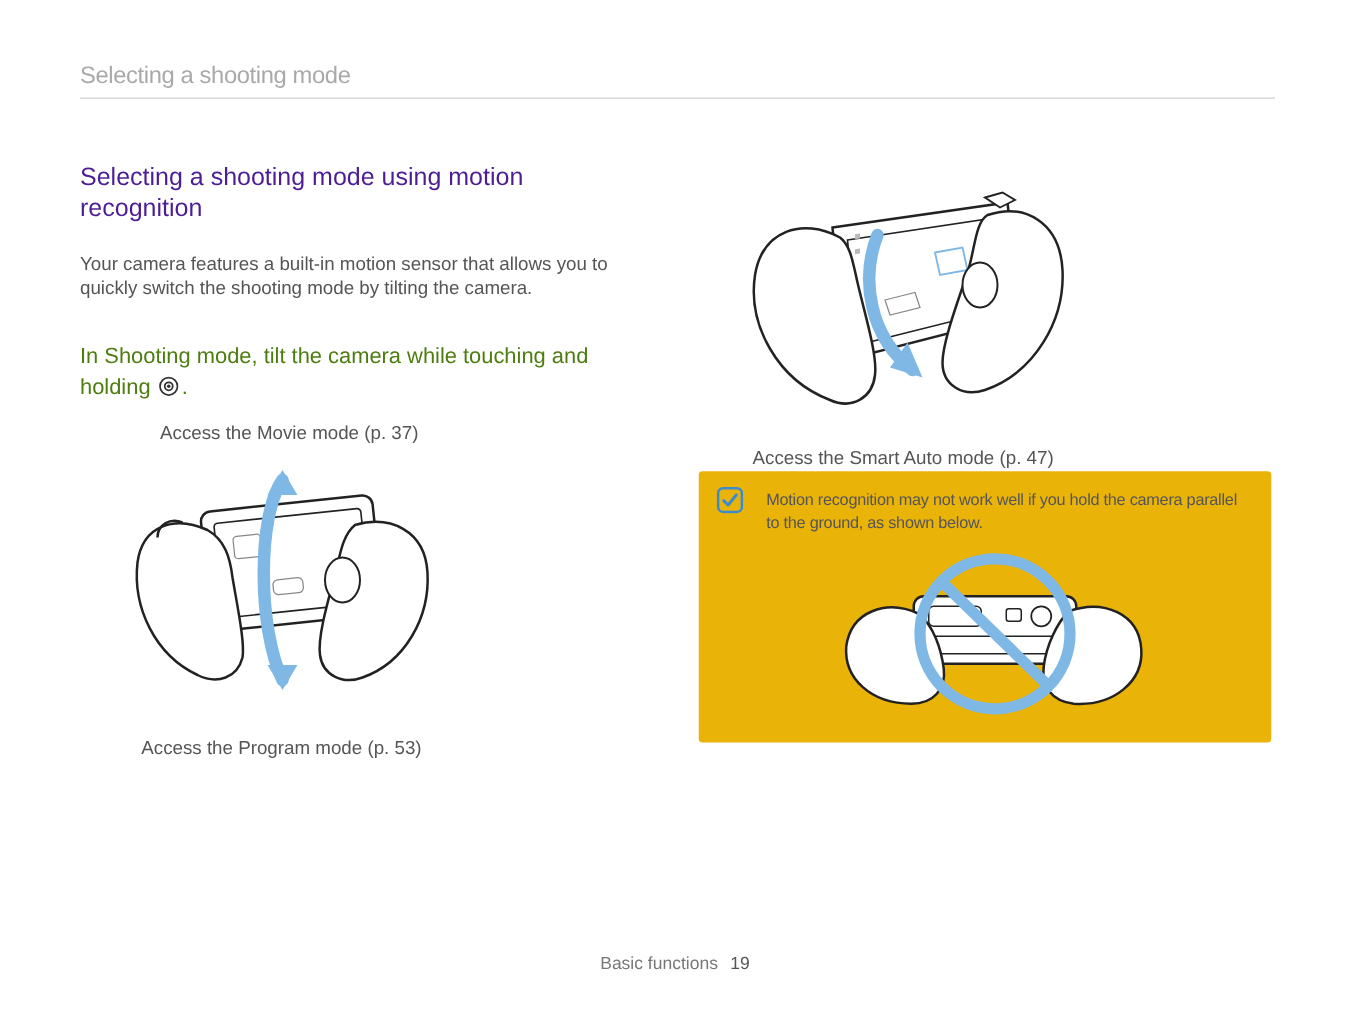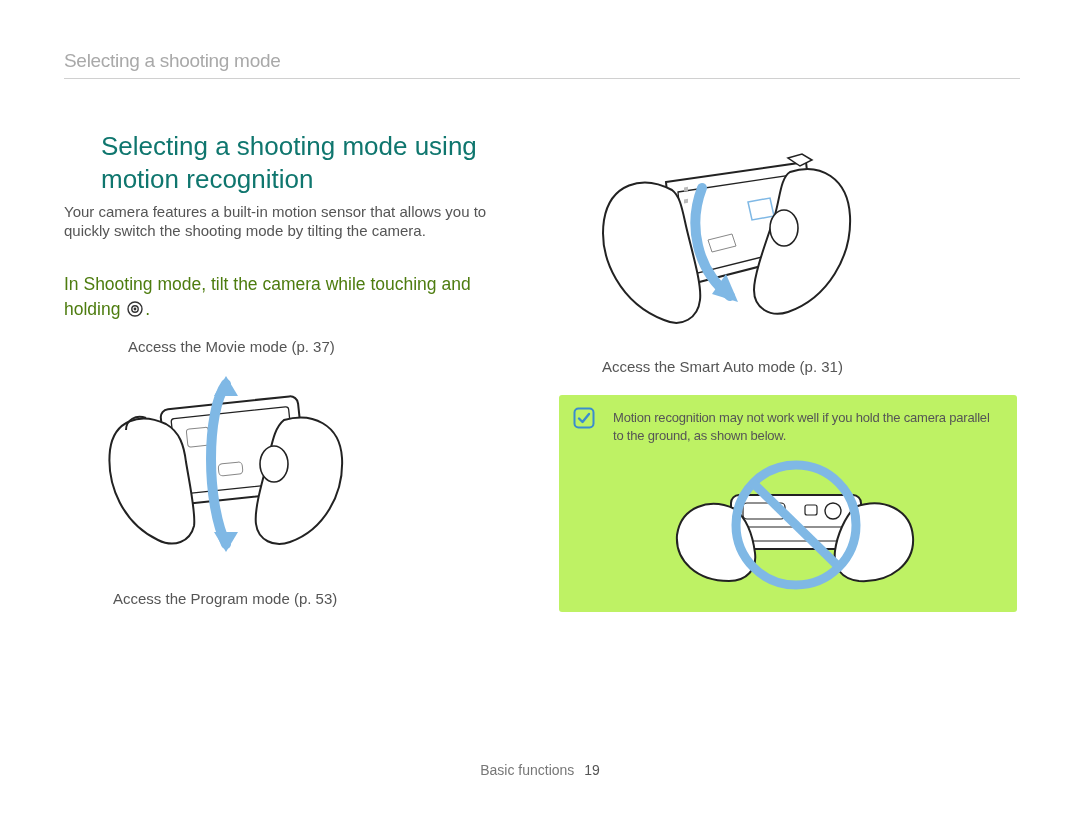--- a/index.html
+++ b/index.html
@@ -34,25 +34,24 @@
     right: 60px;
     top: 78px;
     height: 0;
     border-top: 1px solid #d0d0d0;
   }
   .heading {
     position: absolute;
     left: 64px;
     top: 130px;
     width: 440px;
-    color: #0f766e;
-    font-size: 26px;
+    color: #4c1d95;
+    font-size: 20px;
     font-weight: 300;
     line-height: 1.25;
-    margin-left: 37px;
   }
   .intro {
     position: absolute;
     left: 64px;
     top: 203px;
     width: 455px;
     font-size: 15px;
     color: #555;
     line-height: 1.25;
   }
@@ -94,24 +93,24 @@
   .fig {
     position: absolute;
   }
   .fig-left { left: 96px; top: 366px; }
   .fig-right { left: 580px; top: 130px; }
 
   
   .note {
     position: absolute;
     left: 559px;
-    top: 395px;
+    top: 377px;
     width: 458px;
     height: 217px;
-    background: #bef264;
+    background: #eab308;
     border-radius: 3px;
     box-sizing: border-box;
     padding: 14px 14px 14px 54px;
   }
   .note-icon {
     position: absolute;
     left: 14px;
     top: 12px;
   }
   .note-text {
@@ -209,21 +208,21 @@
       <path d="M92,60 C62,44 30,54 24,90 C18,130 42,174 84,190 C102,198 118,188 120,170 C122,154 112,122 106,96 C102,78 100,66 92,60 Z" fill="#fff" stroke="#222" stroke-width="2"></path>
 
       <path d="M210,42 C240,32 268,48 270,86 C272,126 248,168 208,182 C190,188 174,178 174,160 C174,144 186,112 194,88 C200,70 200,48 210,42 Z" fill="#fff" stroke="#222" stroke-width="2"></path>
       <ellipse cx="204" cy="98" rx="14" ry="18" fill="#fff" stroke="#222" stroke-width="1.6"></ellipse>
 
       <path d="M122,58 C108,94 116,140 150,166" fill="none" stroke="#7fb8e5" stroke-width="10" stroke-linecap="round"></path>
       <polygon points="158,172 132,164 146,144" fill="#7fb8e5"></polygon>
     </svg>
   </div>
 
-  <div class="cap-smartauto">Access the Smart Auto mode (p. 31)</div>
+  <div class="cap-smartauto">Access the Smart Auto mode (p. 47)</div>
 
   <div class="note">
     <span class="note-icon">
       <svg width="22" height="22" viewBox="0 0 22 22">
         <rect x="1.5" y="1.5" width="19" height="19" rx="4" fill="none" stroke="#3a8ccf" stroke-width="2"></rect>
         <path d="M6 11.5 L9.5 15 L16 7" fill="none" stroke="#3a8ccf" stroke-width="2.4" stroke-linecap="round" stroke-linejoin="round"></path>
       </svg>
     </span>
     <div class="note-text">Motion recognition may not work well if you hold the camera parallel to the ground, as shown below.</div>
 

